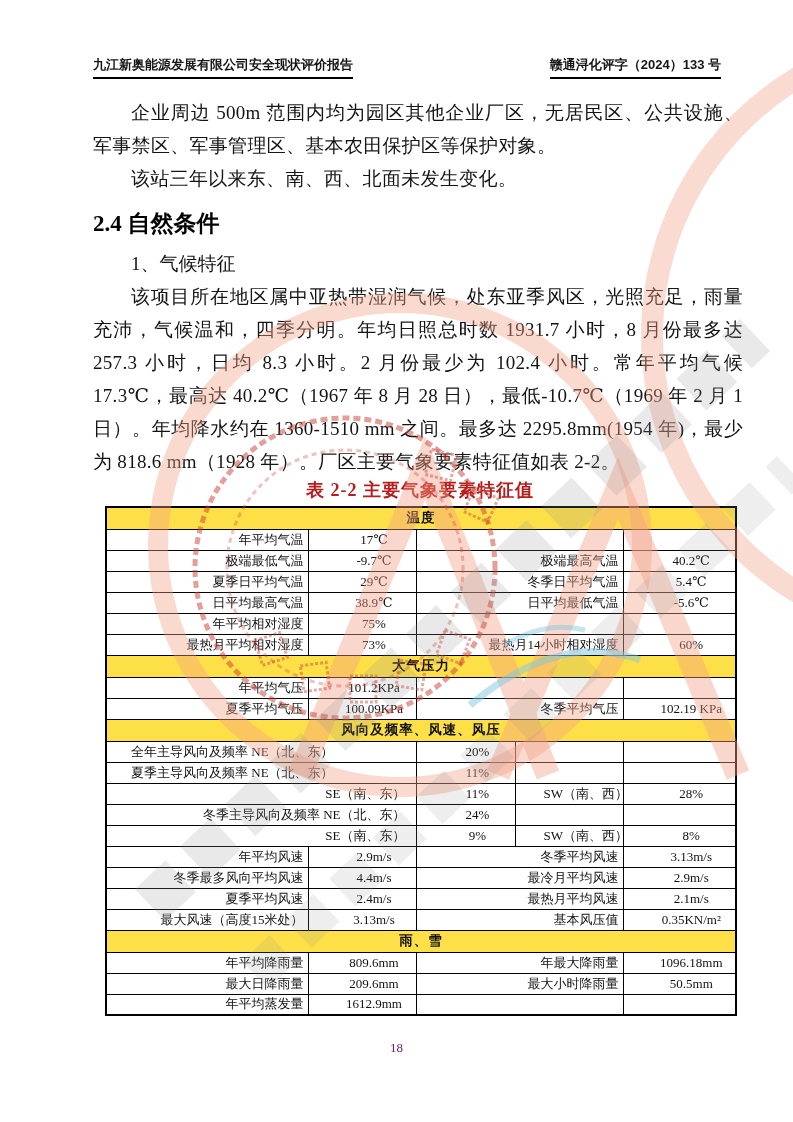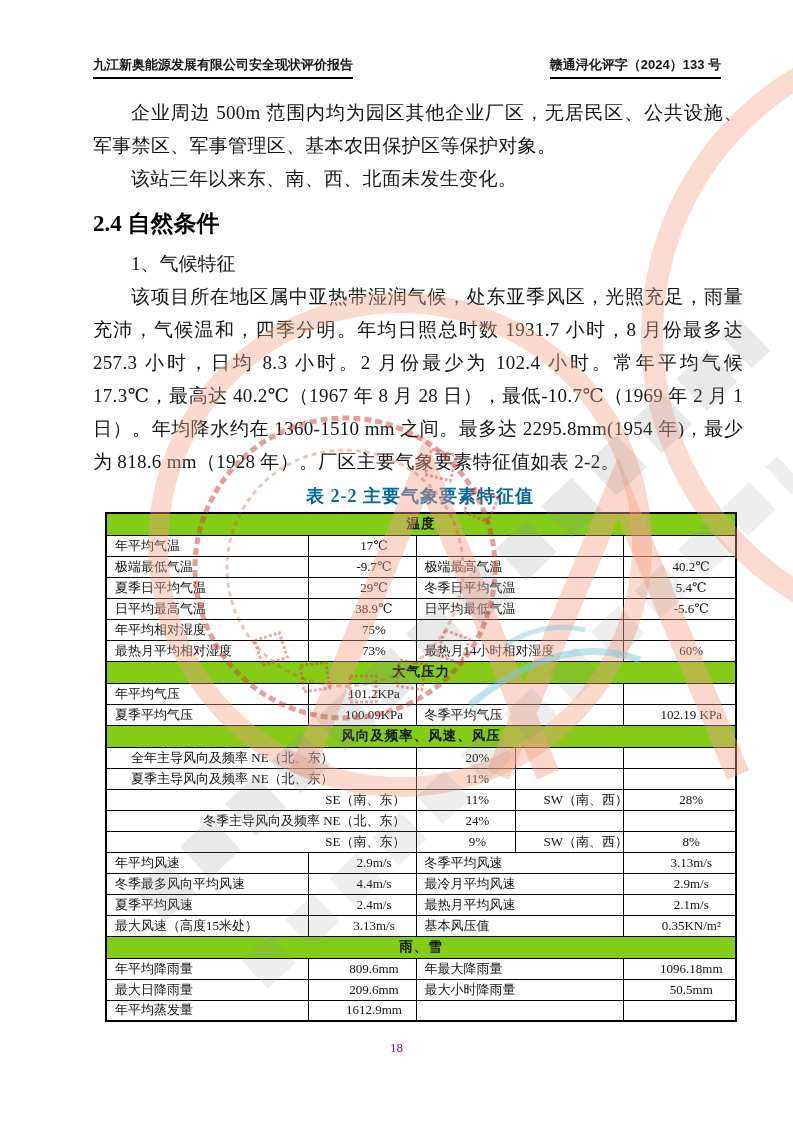--- a/index.html
+++ b/index.html
@@ -22,35 +22,35 @@
   p.body {
     font-size:19px; line-height:33px; text-indent:2em;
     text-align:justify; letter-spacing:0.3px; color:#141414;
   }
   h2.sec-heading {
     font-family:Liberation Serif, serif;
     font-size:23px; font-weight:bold; margin:13px 0 8px 0; color:#000;
   }
   p.sub-heading { font-size:19px; line-height:33px; text-indent:2em; }
   .tbl-title {
-    width:630px; margin:6px 0 4px 12px; text-align:center;
-    font-size:18px; font-weight:bold; letter-spacing:1px; color:#0369a1;
+    width:630px; margin:0 0 4px 12px; text-align:center;
+    font-size:18px; font-weight:bold; letter-spacing:1px; color:#b91c1c;
   }
   
   table.wx {
     width:630px; margin-left:12px; border-collapse:collapse;
     table-layout:fixed; border:2px solid #000;
     font-size:13px; color:#111;
   }
   table.wx td { border:1px solid #000; height:21px; padding:0 4px; overflow:hidden; white-space:nowrap; }
   table.wx td.sec {
-    background:#84cc16; font-weight:bold; text-align:center;
+    background:#fde047; font-weight:bold; text-align:center;
     letter-spacing:1px; height:22px; font-size:13.5px;
   }
-  table.wx td.lab  { text-align:left;  padding-left:8px; }
+  table.wx td.lab  { text-align:right;  padding-left:20px; }
   table.wx td.labw { text-align:left;  padding-left:24px; }
   table.wx td.labr { text-align:right; padding-right:10px; }
   table.wx td.val  { text-align:center;padding-left:28px; }
   
   .pageno {
     position:absolute; left:0; right:0; top:1040px; text-align:center;
     font-size:13px; color:#701a75;
   }
   
   .wm { position:absolute; inset:0; pointer-events:none; z-index:6; }

